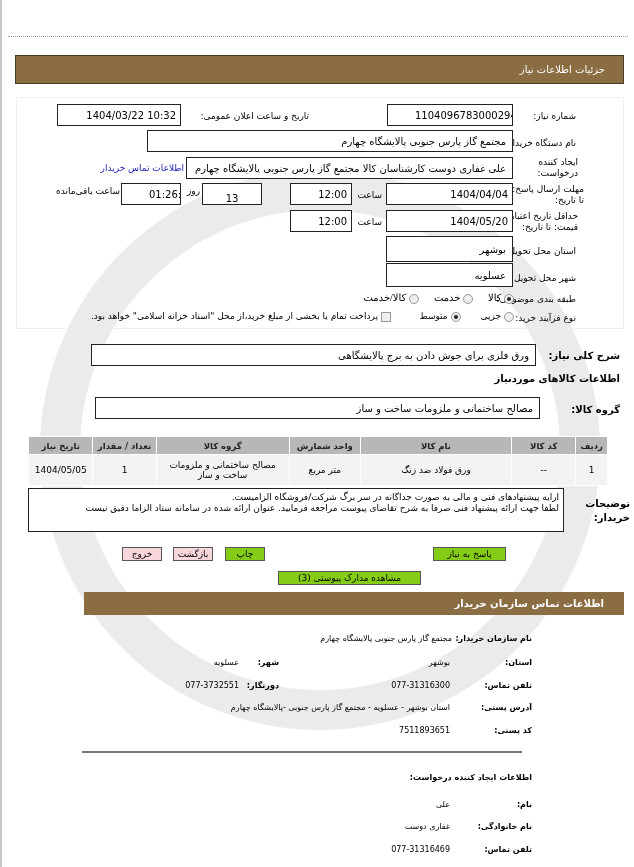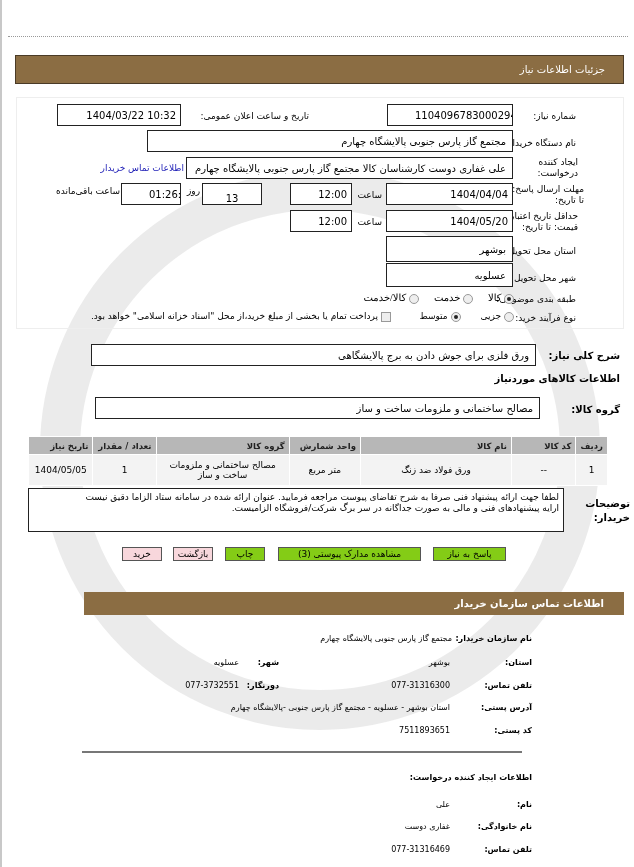--- a/index.html
+++ b/index.html
@@ -11,21 +11,21 @@
   .panel{position:absolute;left:16px;top:97px;width:608px;height:232px;border:1px solid #eee;box-sizing:border-box;}
   .lbl{position:absolute;text-align:right;font-size:9px;line-height:11px;}
   .box{position:absolute;border:1px solid #222;box-sizing:border-box;background:#fff;font-size:10px;text-align:right;padding-right:6px;line-height:22px;white-space:nowrap;overflow:hidden;padding-left:27px;}
   .box.ltr{direction:ltr;text-align:right;padding-right:4px;}
   .link{color:#2323b8;}
   .radio{display:inline-block;width:8px;height:8px;border:1px solid #999;border-radius:50%;background:#eee;vertical-align:middle;position:relative;}
   .radio.on::after{content:"";position:absolute;left:2px;top:2px;width:4px;height:4px;border-radius:50%;background:#222;}
   .chk{display:inline-block;width:8px;height:8px;border:1px solid #999;background:#eee;vertical-align:middle;}
   .bold{font-weight:bold;}
   table.items{position:absolute;left:28px;top:436px;width:580px;border-collapse:collapse;font-size:8.5px;}
-  table.items th{background:#b7b7b7;color:#222;font-weight:bold;height:17px;border:1px solid #fff;padding:0 4px;text-align:right;}
+  table.items th{background:#b7b7b7;color:#222;font-weight:bold;height:17px;border:1px solid #fff;padding:0 4px;}
   table.items td{background:#f3f3f3;height:28px;text-align:center;border:1px solid #fff;font-size:9px;}
   .btn{position:absolute;top:547px;height:14px;border:1px solid #555;box-sizing:border-box;font-size:9px;line-height:12px;text-align:center;}
   .btn.g{background:#84cc16;}
   .btn.r{background:#f8d7dc;}
   .hdr2{position:absolute;left:84px;top:592px;width:540px;height:23px;background:#8b6d43;color:#fff;font-size:10px;font-weight:bold;line-height:23px;text-align:right;padding-right:20px;box-sizing:border-box;}
   .ci{position:absolute;font-size:8px;text-align:right;white-space:nowrap;}
   .ci.b{font-weight:bold;}
   .sep{position:absolute;left:82px;top:751px;width:440px;border-top:2px solid #777;}
   .wm{position:absolute;color:#d4d4d4;pointer-events:none;}
 </style>
@@ -123,29 +123,29 @@
       <td>متر مربع</td>
       <td>مصالح ساختمانی و ملزومات ساخت و ساز</td>
       <td>1</td>
       <td>1404/05/05</td>
     </tr>
   </tbody>
 </table>
 
 <div class="lbl bold" style="right:4px;top:497px;width:50px;font-size:10px;line-height:14px;">توضیحات خریدار:</div>
 <div class="abs" style="left:28px;top:488px;width:536px;height:44px;border:1px solid #222;box-sizing:border-box;background:#fff;font-size:9px;line-height:11px;padding:3px 4px;text-align:right;">
+  <div>ارایه پیشنهادهای فنی و مالی به صورت جداگانه در سر برگ شرکت/فروشگاه الزامیست.</div>
   <div>لطفا جهت ارائه پیشنهاد فنی صرفا به شرح تقاضای پیوست مراجعه فرمایید. عنوان ارائه شده در سامانه ستاد الزاما دقیق نیست</div>
-  <div>ارایه پیشنهادهای فنی و مالی به صورت جداگانه در سر برگ شرکت/فروشگاه الزامیست.</div>
 </div>
 
 <div class="btn g" style="left:433px;width:73px;">پاسخ به نیاز</div>
-<div class="btn g" style="left:278px;width:143px;">مشاهده مدارک پیوستی (3)</div>
+<div class="btn g" style="left:278px;width:143px;margin-top:24px;">مشاهده مدارک پیوستی (3)</div>
 <div class="btn g" style="left:225px;width:40px;">چاپ</div>
 <div class="btn r" style="left:173px;width:40px;">بازگشت</div>
-<div class="btn r" style="left:122px;width:40px;">خرید</div>
+<div class="btn r" style="left:122px;width:40px;">خروج</div>
 
 <div class="hdr2">اطلاعات تماس سازمان خریدار</div>
 
 <div class="ci b" style="right:102px;top:634px;margin-left:16px;">نام سازمان خریدار:</div>
 <div class="ci" style="right:182px;top:634px;">مجتمع گاز پارس جنوبی پالایشگاه چهارم</div>
 
 <div class="ci b" style="right:102px;top:658px;">استان:</div>
 <div class="ci" style="right:184px;top:658px;">بوشهر</div>
 <div class="ci b" style="right:355px;top:658px;">شهر:</div>
 <div class="ci" style="right:395px;top:658px;">عسلویه</div>

